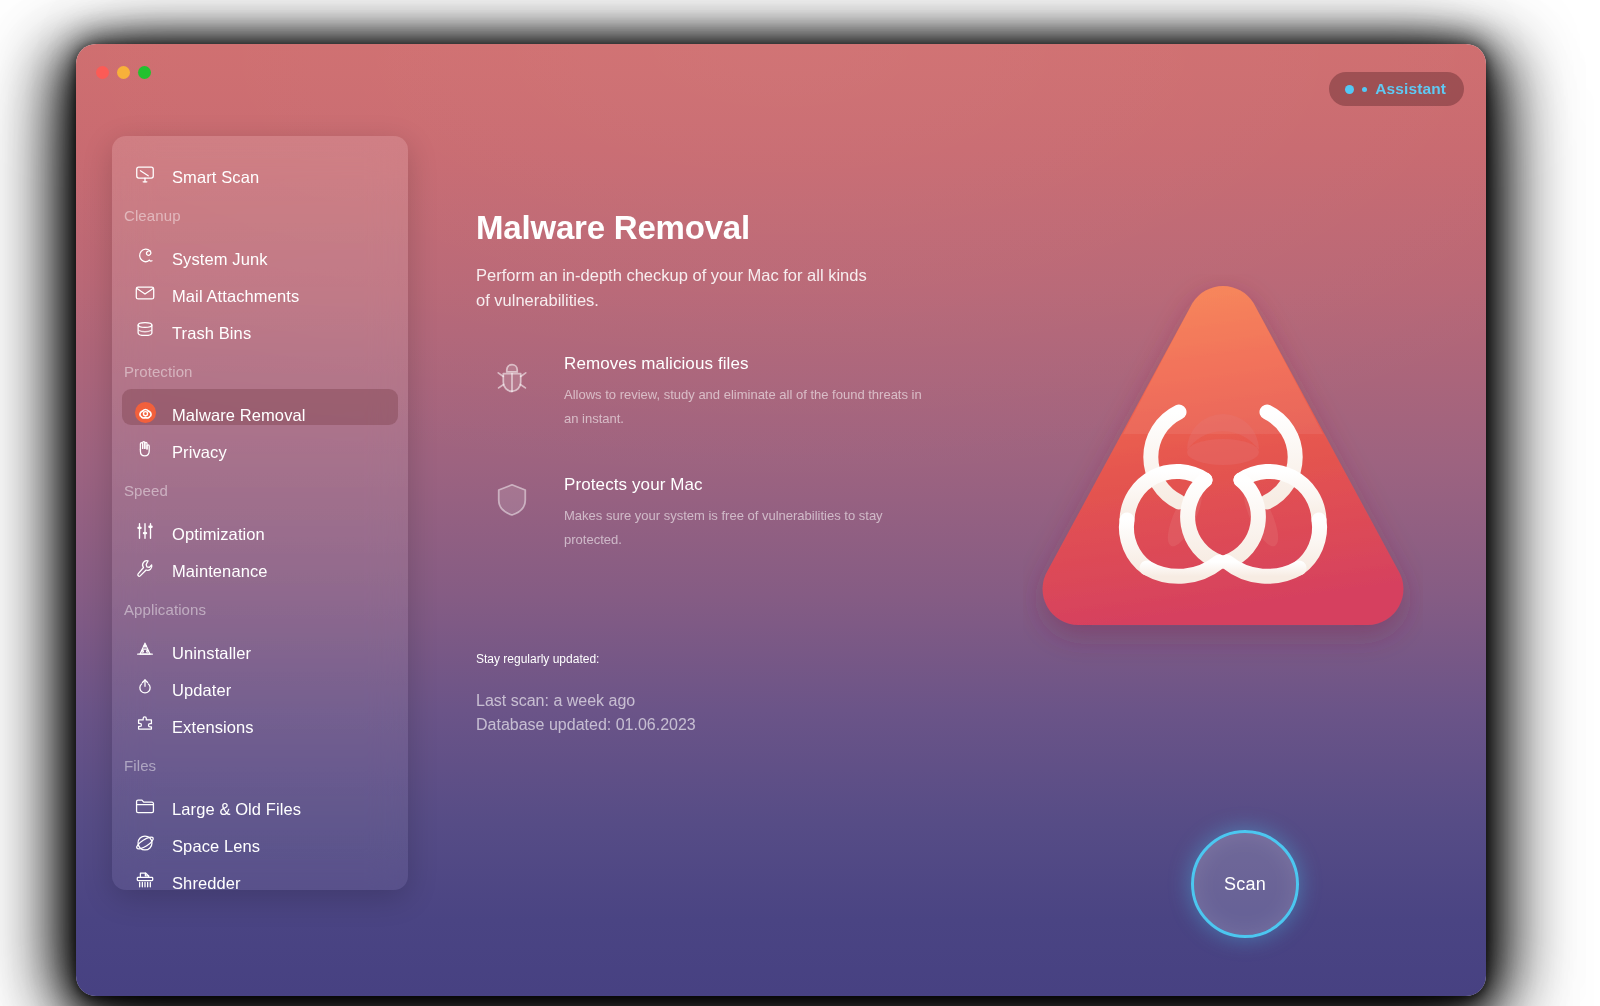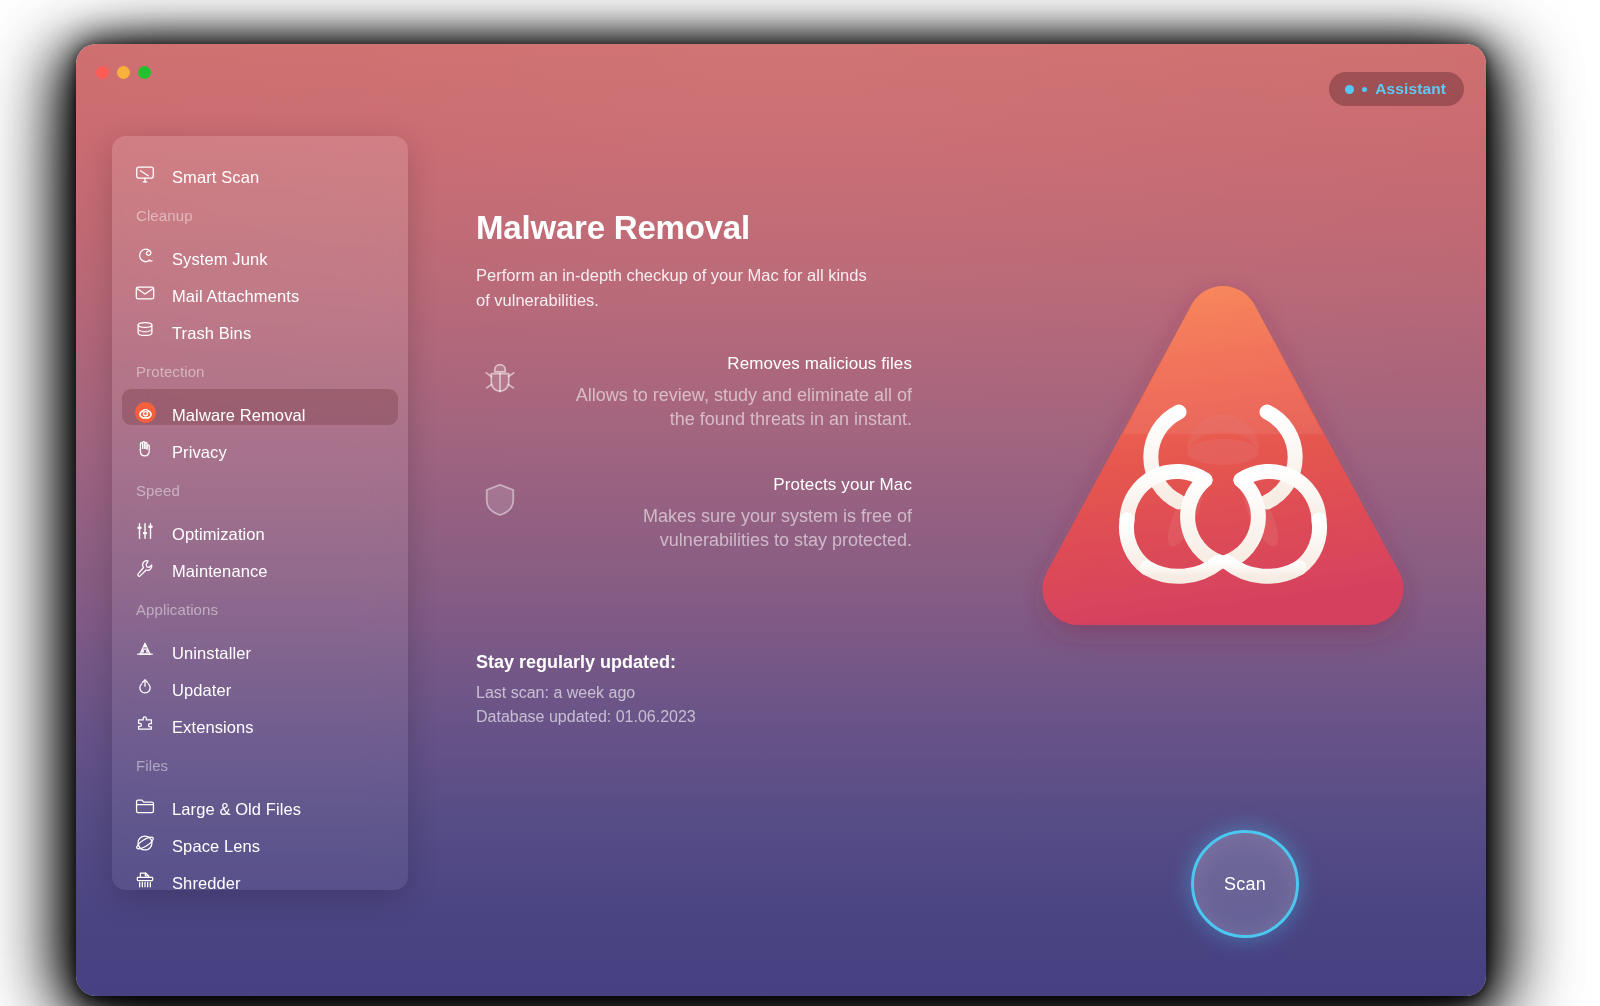--- a/index.html
+++ b/index.html
@@ -118,21 +118,21 @@
     backdrop-filter: blur(18px);
     box-shadow: 0 8px 30px rgba(0,0,0,0.18);
     z-index: 30;
     padding-top: 14px;
     overflow: hidden;
   }
 
   .nav-group-label {
     color: rgba(255,255,255,0.45);
     font-size: 15px;
-    padding: 0 0 0 24px;
+    padding: 0 0 0 12px;
     margin-top: 18px;
     margin-bottom: 6px;
     line-height: 22px;
     letter-spacing: 0.1px;
   }
 
   .nav-item {
     position: relative;
     display: flex;
     align-items: flex-end;
@@ -187,24 +187,23 @@
     top: 219px;
     width: 400px;
     font-size: 16.5px;
     line-height: 25px;
     color: rgba(255,255,255,0.88);
   }
 
   
   #features {
     position: absolute;
-    left: 68px;
+    left: 80px;
     top: 310px;
     width: 470px;
-    text-align: right;
   }
   .feature {
     display: flex;
     margin-bottom: 44px;
   }
   .feature-icon {
     width: 48px;
     flex: 0 0 48px;
     margin-right: 28px;
     display: flex;
@@ -213,36 +212,36 @@
     padding-top: 2px;
   }
   .feature-title {
     color: #ffffff;
     font-size: 17px;
     margin-bottom: 9px;
     letter-spacing: 0.1px;
   }
   .feature-desc {
     color: rgba(255,255,255,0.56);
-    font-size: 18px;
+    font-size: 13px;
     line-height: 24px;
     max-width: 360px;
   }
 
   
   #status-block {
     position: absolute;
     left: 68px;
     top: 608px;
   }
   #status-heading {
     color: #ffffff;
-    font-size: 18px;
-    font-weight: bold;
-    margin-bottom: 8px;
+    font-size: 12px;
+    font-weight: normal;
+    margin-bottom: 23px;
   }
   .status-line {
     color: rgba(255,255,255,0.62);
     font-size: 16px;
     line-height: 24px;
   }
 
   
   #hero {
     position: absolute;

